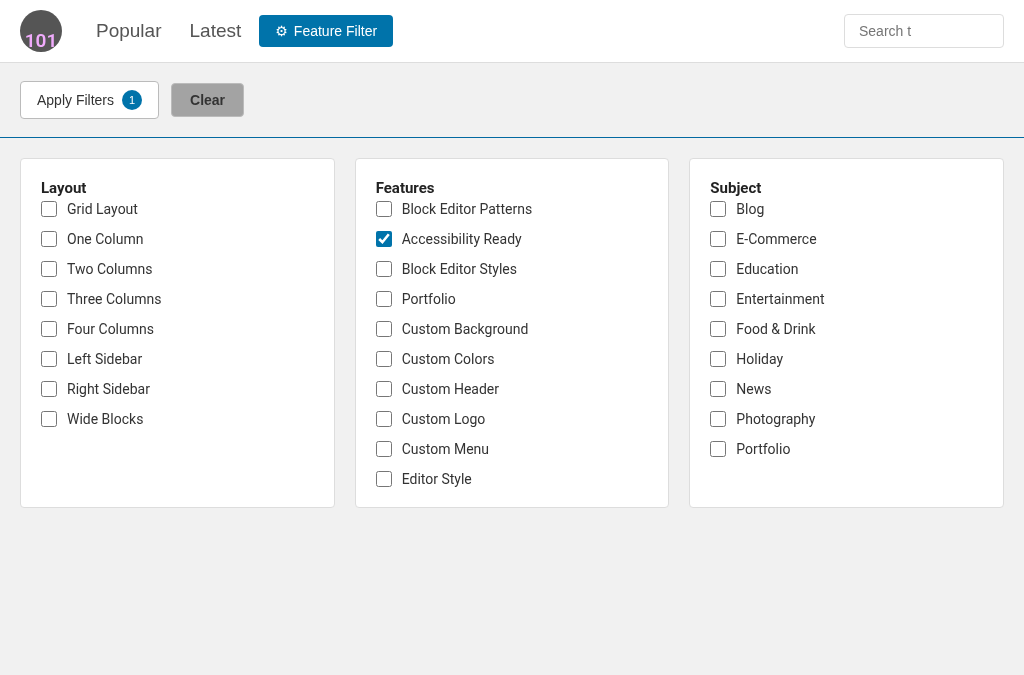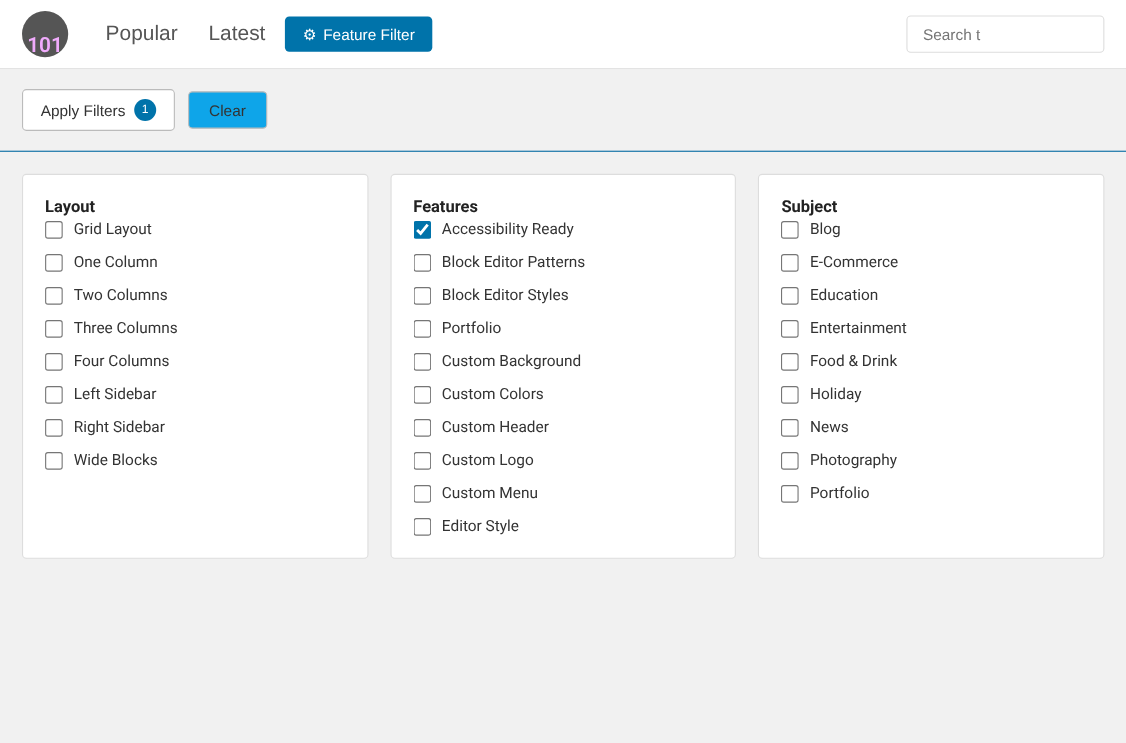--- a/index.html
+++ b/index.html
@@ -61,21 +61,21 @@
     }
     .feature-filter-btn .gear-icon {
       font-size: 14px;
     }
     .search-box {
       margin-left: auto;
       border: 1px solid #ddd;
       border-radius: 4px;
       padding: 8px 14px;
       font-size: 14px;
-      width: 180px;
+      width: 160px;
       color: #aaa;
       background: #fff;
     }
 
     
     .filter-bar {
       background: #f1f1f1;
       padding: 18px 20px;
       display: flex;
       align-items: center;
@@ -99,27 +99,28 @@
       color: #fff;
       border-radius: 50%;
       width: 20px;
       height: 20px;
       font-size: 11px;
       display: flex;
       align-items: center;
       justify-content: center;
     }
     .clear-btn {
-      background: #0ea5e9;
+      background: #a3a3a3;
       border: 1px solid #bbb;
       border-radius: 4px;
       padding: 8px 18px;
       font-size: 14px;
       cursor: pointer;
       color: #333;
+      font-weight: bold;
     }
 
     
     .main-content {
       padding: 20px;
       display: flex;
       gap: 20px;
     }
 
     
@@ -225,26 +226,26 @@
           <input type="checkbox" id="layout-7" style="">
           <label for="layout-7">Wide Blocks</label>
         </div>
       </div>
   </div>
 
   <div class="filter-card">
     <h3>Features</h3>
     <div id="features-items">
         <div class="checkbox-item">
+          <input type="checkbox" id="features-1" style="">
+          <label for="features-1">Block Editor Patterns</label>
+        </div>
+        <div class="checkbox-item">
           <input type="checkbox" id="features-0" checked="" style="">
           <label for="features-0">Accessibility Ready</label>
-        </div>
-        <div class="checkbox-item">
-          <input type="checkbox" id="features-1" style="">
-          <label for="features-1">Block Editor Patterns</label>
         </div>
         <div class="checkbox-item">
           <input type="checkbox" id="features-2" style="">
           <label for="features-2">Block Editor Styles</label>
         </div>
         <div class="checkbox-item">
           <input type="checkbox" id="features-3" style="">
           <label for="features-3">Portfolio</label>
         </div>
         <div class="checkbox-item">

